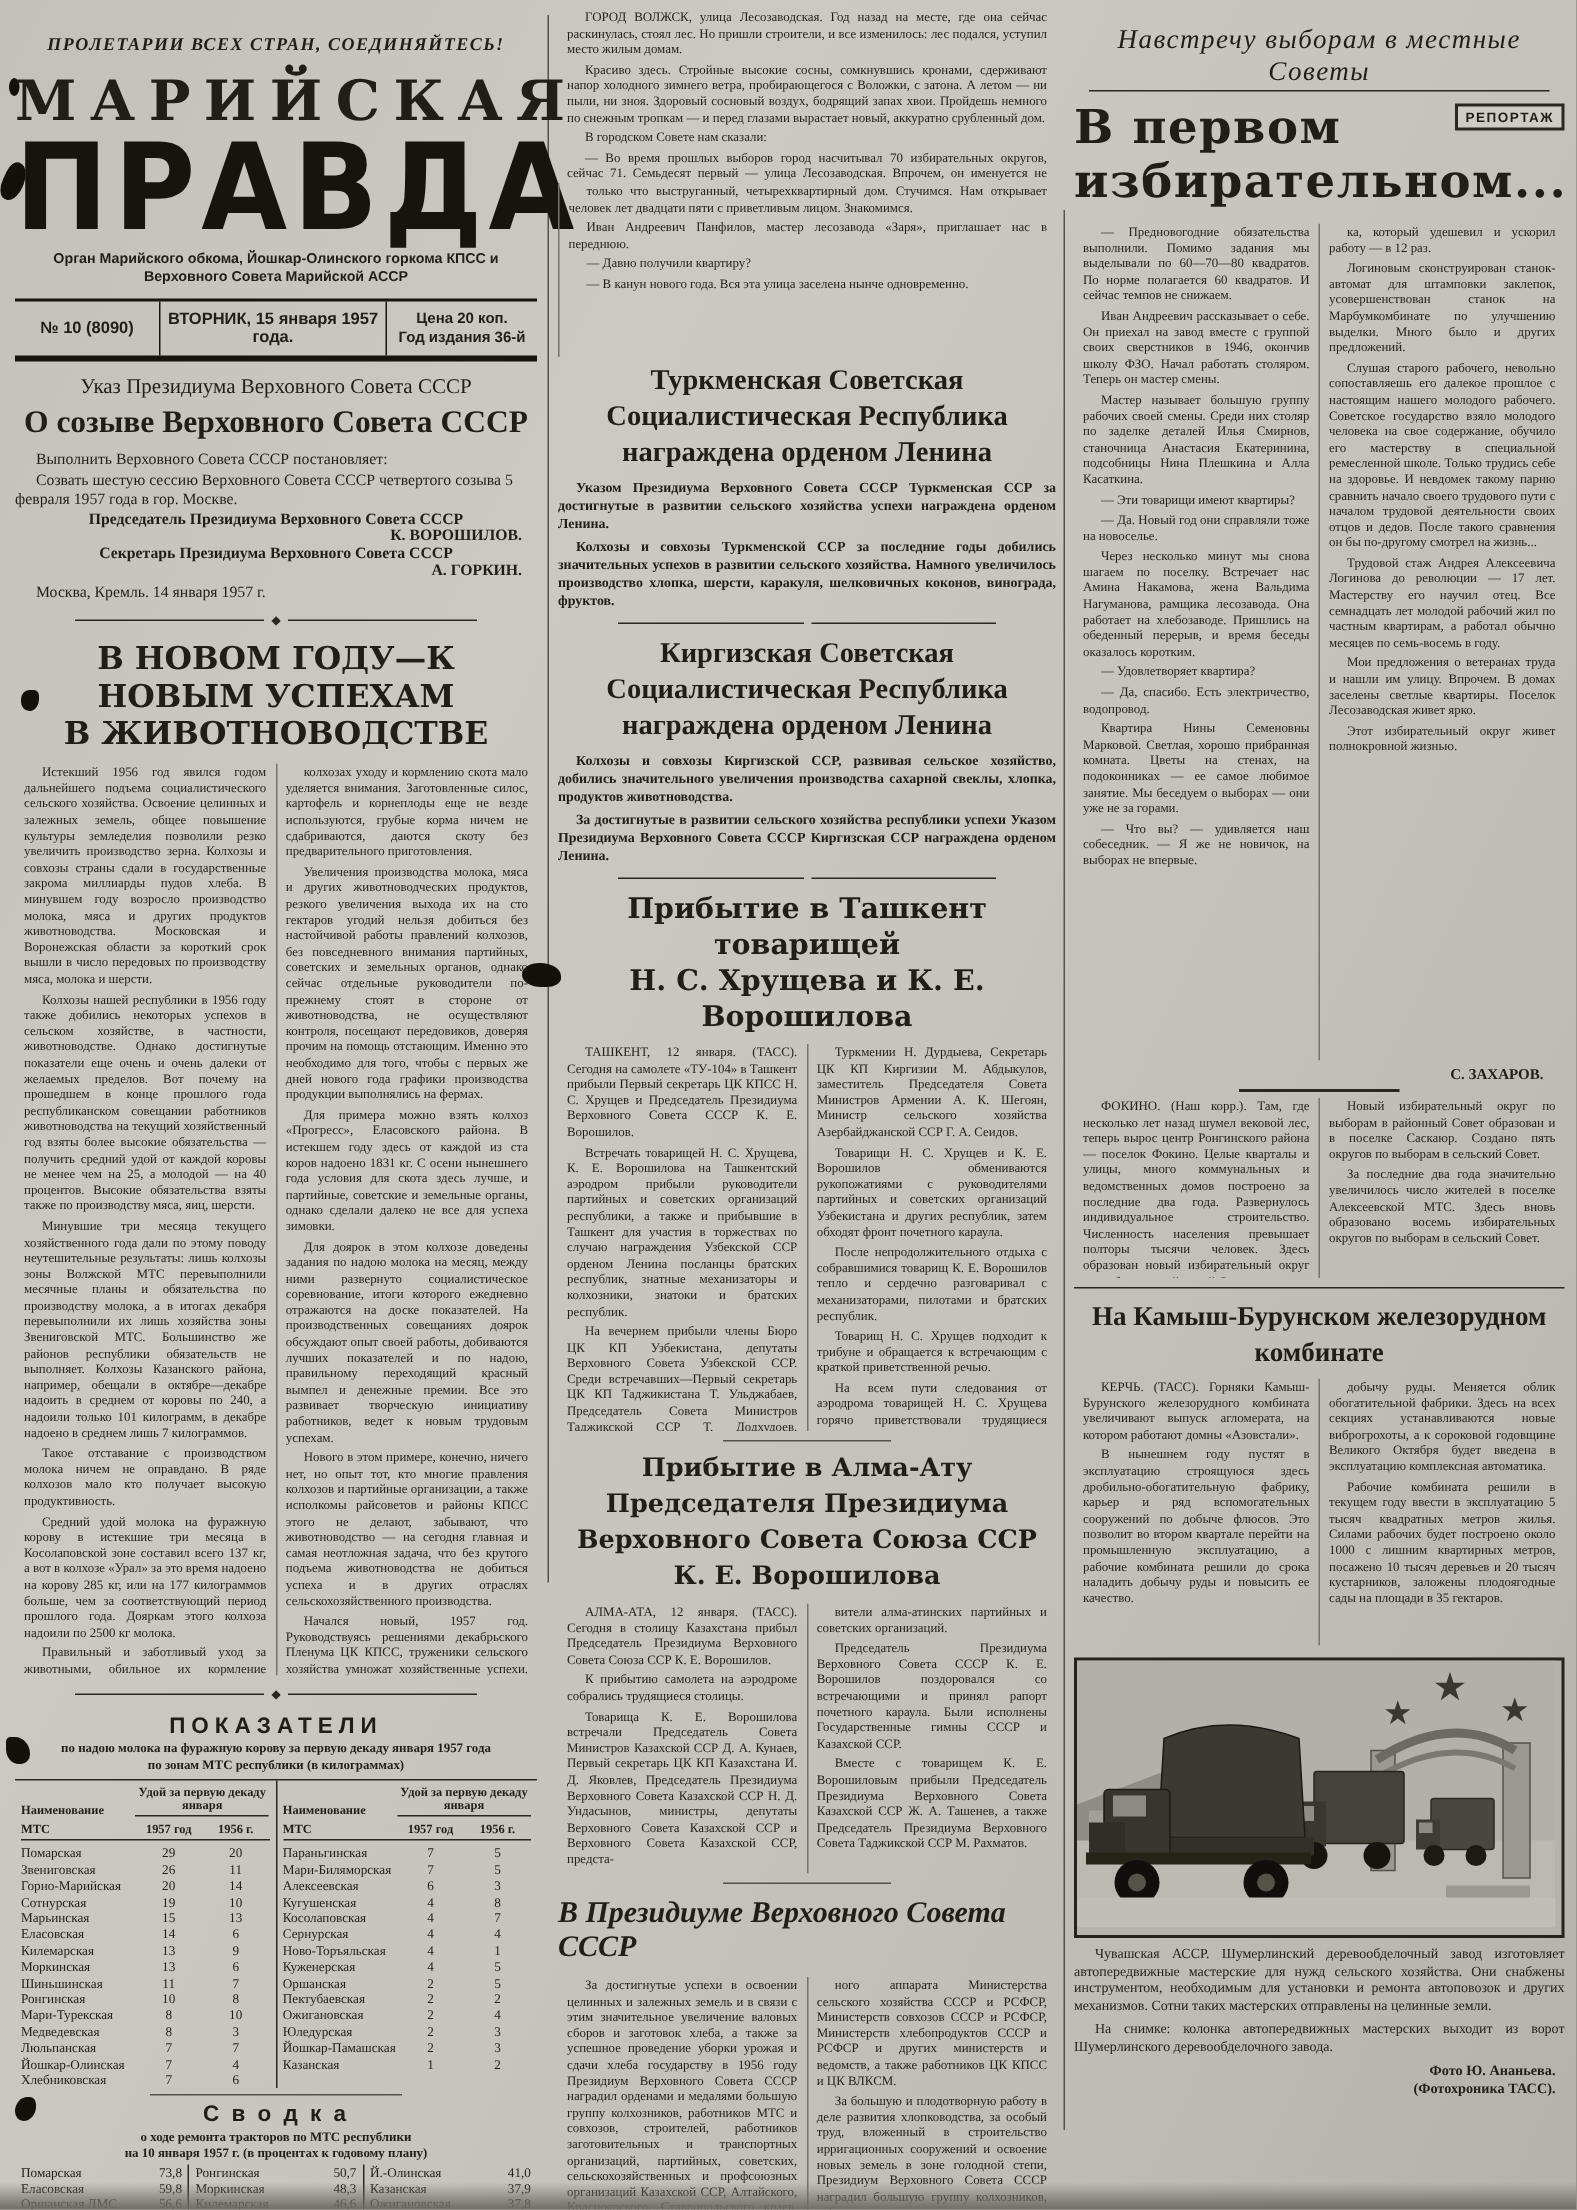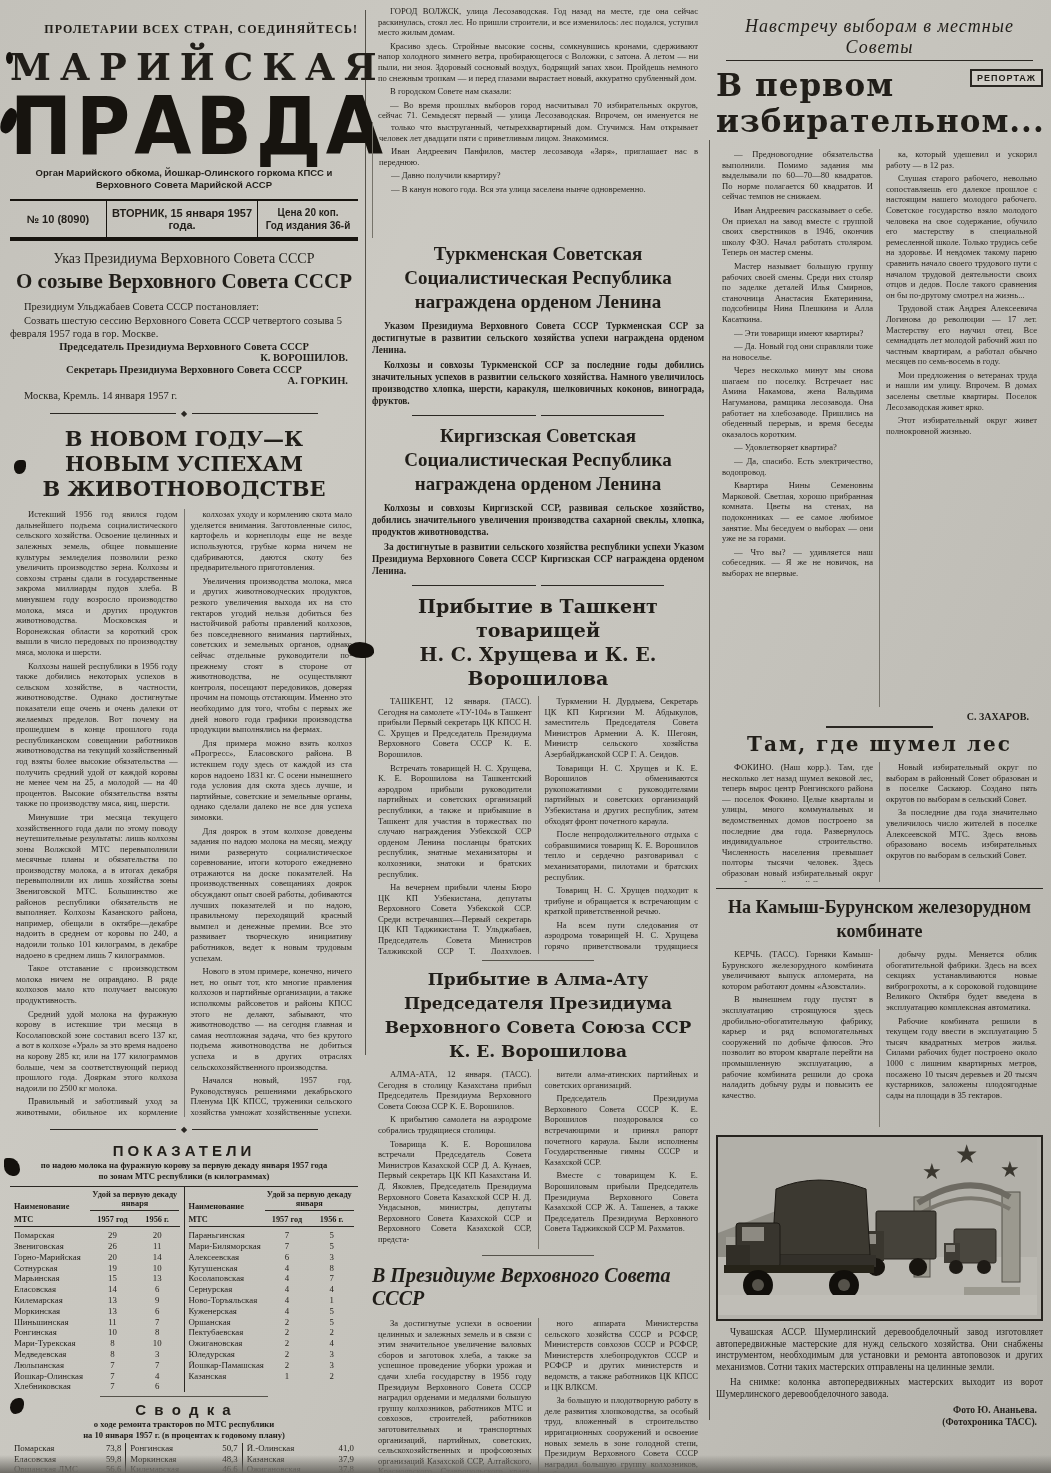--- a/index.html
+++ b/index.html
@@ -9,21 +9,21 @@
   .page::after{content:"";position:absolute;left:0;right:0;bottom:0;height:18px;
         background:linear-gradient(#0000, #6e6c66);pointer-events:none;}
   .zone{position:absolute;}
   .zone-left{left:10px;top:8px;width:348px;}
   .zone-mid{left:372px;top:6px;width:332px;}
   .zone-right{left:716px;top:10px;width:327px;}
   .vrule{position:absolute;width:1px;background:#55524a;}
   .hairline{border:0;border-top:1px solid #55524a;margin:6px 0;}
 
   
-  .slogan{font-weight:bold;text-align:right;font-size:12px;letter-spacing:1px;margin:14px 0 4px;}
+  .slogan{font-style:italic;font-weight:bold;text-align:center;font-size:12px;letter-spacing:1px;margin:14px 0 4px;}
   .nameplate1{text-align:center;font-weight:bold;font-size:37px;letter-spacing:9px;margin:8px 0 0;
         font-family:"DejaVu Serif",serif;}
   .nameplate2{text-align:center;font-weight:900;font-size:74px;line-height:.95;letter-spacing:4px;
         font-family:"DejaVu Sans","Liberation Sans",sans-serif;transform:scaleY(1.08);margin:2px 0 6px;color:#17140f;}
   .organ{font-weight:bold;text-align:center;font-size:9.5px;line-height:12px;margin:2px 14px 8px;
         font-family:"Liberation Sans",sans-serif;}
   .issuebar{display:flex;border-top:2px solid #17140f;border-bottom:4px solid #17140f;font-family:"Liberation Sans",sans-serif;}
   .issuebar .cell{padding:5px 4px;font-size:11px;font-weight:bold;display:flex;flex-direction:column;justify-content:center;text-align:center;}
   .issuebar .c1{width:88px;border-right:1px solid #17140f;}
   .issuebar .c2{flex:1;border-right:1px solid #17140f;}
@@ -120,21 +120,21 @@
         <span>Цена 20 коп.</span>
         <span>Год издания 36-й</span>
       </div>
     </div>
 
     <section>
       <div class="kicker">Указ Президиума Верховного Совета СССР</div>
       <div class="ukaz-title">О созыве Верховного Совета СССР</div>
       <div class="ukaz">
 
-      <p>Президиум Ульджабаев Совета СССР постановляет:</p>
+      <p>Выполнить Верховного Совета СССР постановляет:</p>
           <p>Созвать шестую сессию Верховного Совета СССР четвертого созыва 5 февраля 1957 года в гор. Москве.</p>
         </div>
       <div class="sig-role">Председатель Президиума Верховного Совета СССР</div>
       <div class="sig-name">К. ВОРОШИЛОВ.</div>
       <div class="sig-role">Секретарь Президиума Верховного Совета СССР</div>
       <div class="sig-name">А. ГОРКИН.</div>
       <div class="dateline">Москва, Кремль. 14 января 1957 г.</div>
       <div class="divider">◆</div>
     </section>
 
@@ -559,32 +559,32 @@
             <p>— Да. Новый год они справляли тоже на новоселье.</p>
             <p>Через несколько минут мы снова шагаем по поселку. Встречает нас Амина Накамова, жена Вальдима Нагуманова, рамщика лесозавода. Она работает на хлебозаводе. Пришлись на обеденный перерыв, и время беседы оказалось коротким.</p>
             <p>— Удовлетворяет квартира?</p>
             <p>— Да, спасибо. Есть электричество, водопровод.</p>
             <p>Квартира Нины Семеновны Марковой. Светлая, хорошо прибранная комната. Цветы на стенах, на подоконниках — ее самое любимое занятие. Мы беседуем о выборах — они уже не за горами.</p>
             <p>— Что вы? — удивляется наш собеседник. — Я же не новичок, на выборах не впервые.</p>
           </div>
         <div class="col">
 
         <p>ка, который удешевил и ускорил работу — в 12 раз.</p>
+            <p>Логиновым сконструирован станок-автомат для штамповки заклепок, усовершенствован станок на Марбумкомбинате по улучшению выделки. Много было и других предложений.</p>
             <p>Слушая старого рабочего, невольно сопоставляешь его далекое прошлое с настоящим нашего молодого рабочего. Советское государство взяло молодого человека на свое содержание, обучило его мастерству в специальной ремесленной школе. Только трудись себе на здоровье. И невдомек такому парню сравнить начало своего трудового пути с началом трудовой деятельности своих отцов и дедов. После такого сравнения он бы по-другому смотрел на жизнь...</p>
             <p>Трудовой стаж Андрея Алексеевича Логинова до революции — 17 лет. Мастерству его научил отец. Все семнадцать лет молодой рабочий жил по частным квартирам, а работал обычно месяцев по семь-восемь в году.</p>
             <p>Мои предложения о ветеранах труда и нашли им улицу. Впрочем. В домах заселены светлые квартиры. Поселок Лесозаводская живет ярко.</p>
             <p>Этот избирательный округ живет полнокровной жизнью.</p>
           </div>
       </div>
       <div class="signature">С. ЗАХАРОВ.</div>
       <hr class="hairline" style="margin:4px 110px;border-top:2px solid #2a2722;">
     </section>
 
     <section>
-      <h3 class="headline-bold smallcaps" style="font-size:20px;">Там, где шумел лес</h3>
       <div class="cols2 body clamp" style="height:120px;">
         <div class="col">
 
         <p>ФОКИНО. (Наш корр.). Там, где несколько лет назад шумел вековой лес, теперь вырос центр Ронгинского района — поселок Фокино. Целые кварталы и улицы, много коммунальных и ведомственных домов построено за последние два года. Развернулось индивидуальное строительство. Численность населения превышает полторы тысячи человек. Здесь образован новый избирательный округ по выборам в районный Совет.</p>
           </div>
         <div class="col">
 
         <p>Новый избирательный округ по выборам в районный Совет образован и в поселке Саскаюр. Создано пять округов по выборам в сельский Совет.</p>
             <p>За последние два года значительно увеличилось число жителей в поселке Алексеевской МТС. Здесь вновь образовано восемь избирательных округов по выборам в сельский Совет.</p>
           </div>

